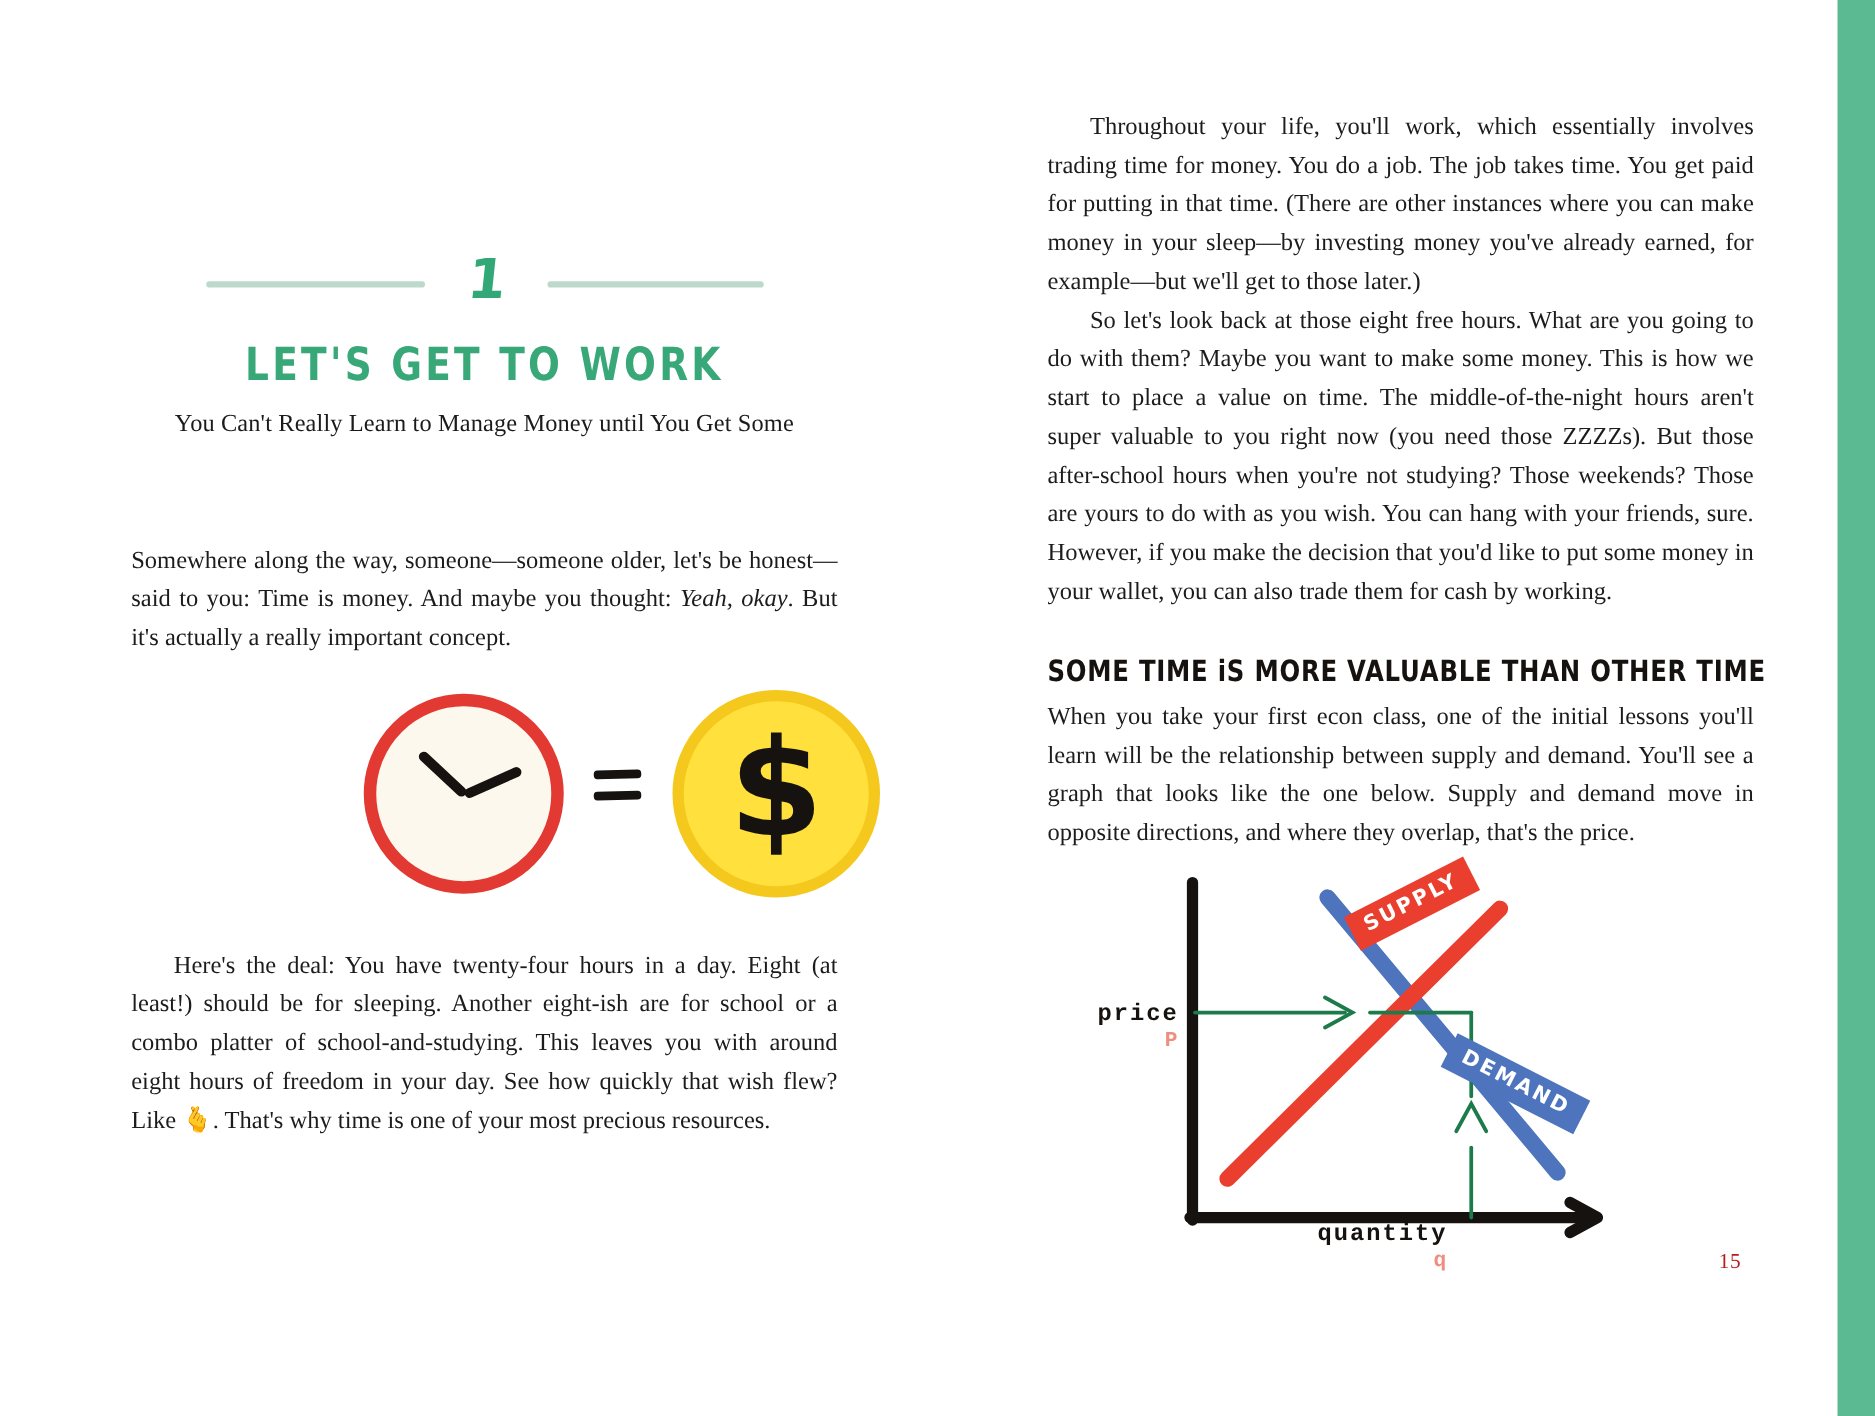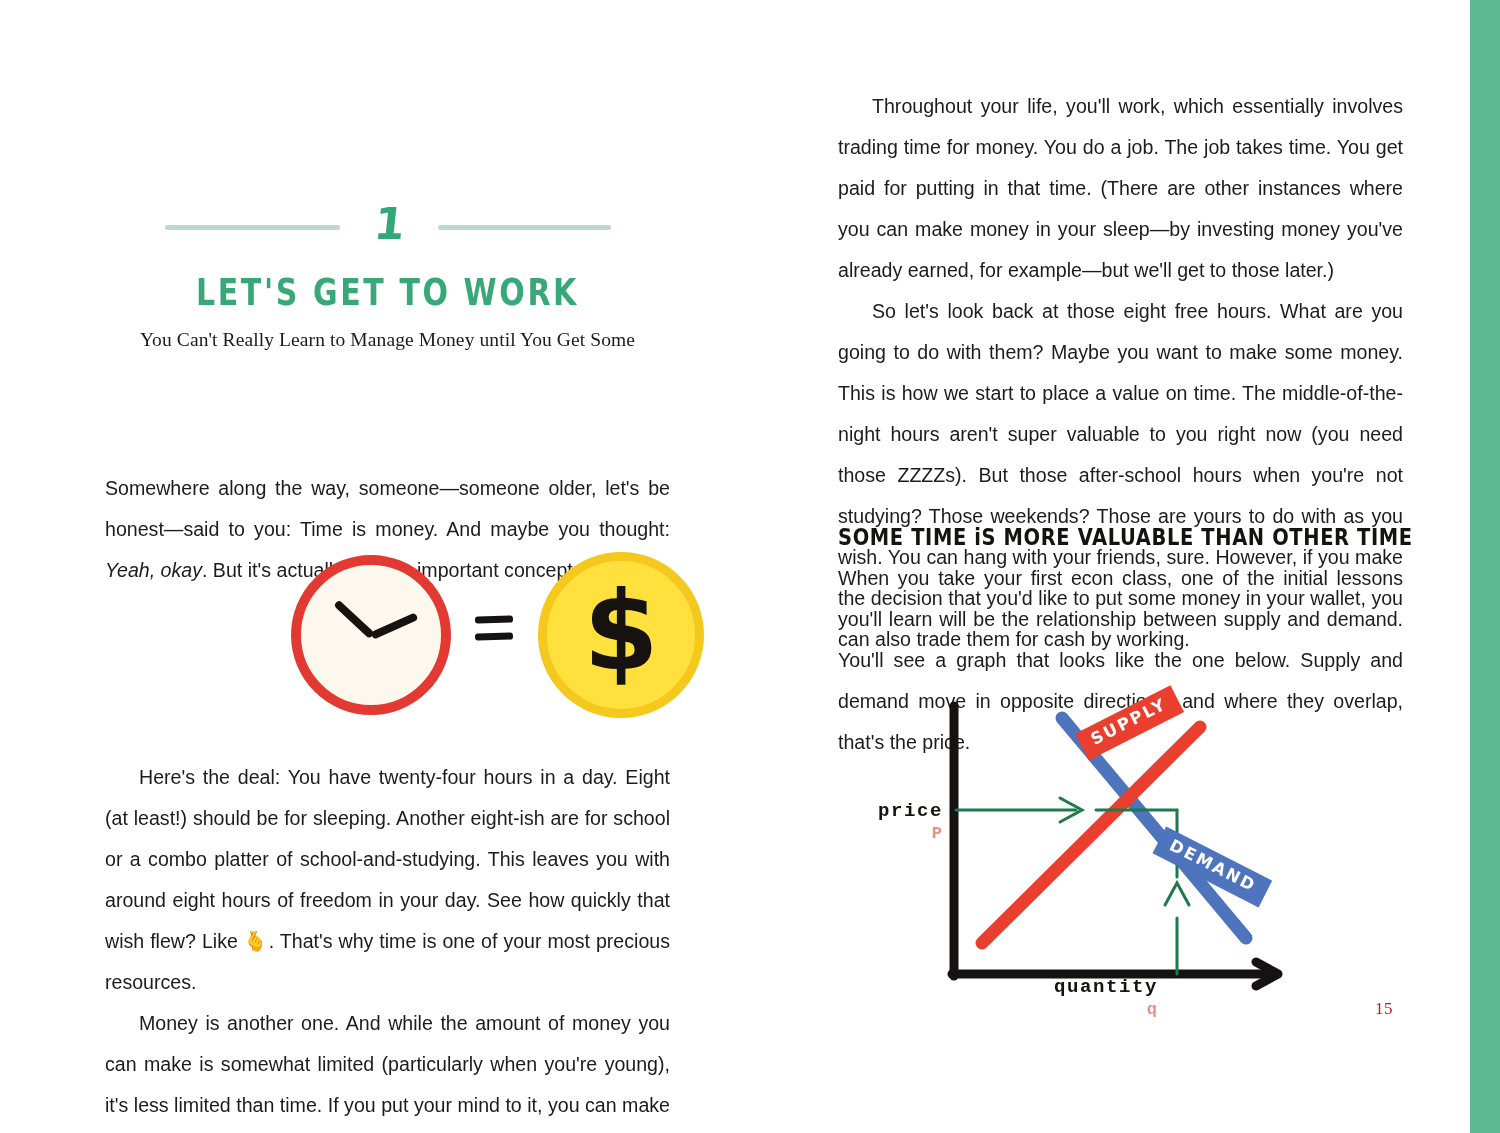--- a/index.html
+++ b/index.html
@@ -95,37 +95,36 @@
   .chapter-subtitle {
     margin-top: 24px;
     font-family: "Liberation Serif", serif;
     font-size: 19.5px;
     color: #1b1b1b;
     letter-spacing: 0.1px;
   }
 
   
   .body-copy {
-    font-family: Liberation Sans, sans-serif;
+    font-family: Liberation Serif, serif;
     font-size: 19.6px;
-    line-height: 41px;
+    line-height: 31px;
     text-align: justify;
     color: #1c1c1c;
     hyphens: manual;
   }
   .body-copy p { margin: 0; }
   .body-copy p.indent { text-indent: 34px; }
   .body-copy em { font-style: italic; }
 
   .left-block-a {
     position: absolute;
     top: 433px;
     left: 0;
     width: 565px;
-    margin-top: 35px;
   }
   .left-block-b {
     position: absolute;
     top: 757px;
     left: 0;
     width: 565px;
   }
 
   
   .illustration {
@@ -328,21 +327,20 @@
         <span></span>
         <span></span>
       </div>
       <div class="coin">
         <div class="coin-glyph">$</div>
       </div>
     </div>
 
     <div class="body-copy left-block-b">
       <p class="indent"><span>Here's the deal: You have twenty-four hours in a day. Eight (at least!) should be for sleeping. Another eight-ish are for school or a combo platter of school-and-studying. This leaves you with around eight hours of freedom in your day. See how quickly that wish flew? Like </span><span>🫰</span><span>. That's why time is one of your most precious resources.</span></p>
-      <p class="indent">Money is another one. And while the amount of money you can make is somewhat limited (particularly when you're young), it's less limited than time. If you put your mind to it, you can make more.</p>
     </div>
 
   </div>
 
   <div class="page-right">
 
     <div class="body-copy right-block-a">
       <p class="indent">Throughout your life, you'll work, which essentially involves trading time for money. You do a job. The job takes time. You get paid for putting in that time. (There are other instances where you can make money in your sleep—by investing money you've already earned, for example—but we'll get to those later.)</p>
       <p class="indent">So let's look back at those eight free hours. What are you going to do with them? Maybe you want to make some money. This is how we start to place a value on time. The middle-of-the-night hours aren't super valuable to you right now (you need those ZZZZs). But those after-school hours when you're not studying? Those weekends? Those are yours to do with as you wish. You can hang with your friends, sure. However, if you make the decision that you'd like to put some money in your wallet, you can also trade them for cash by working.</p>
     </div>

